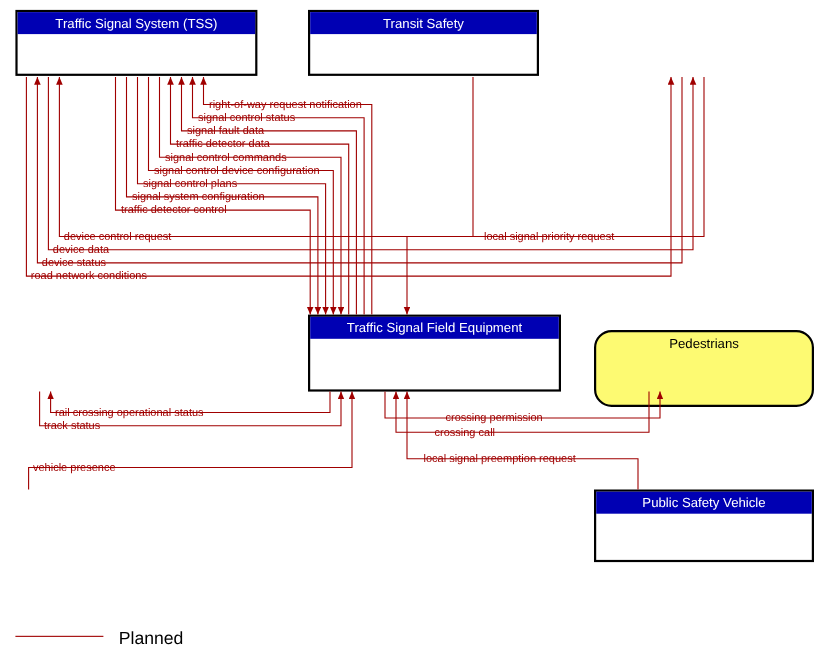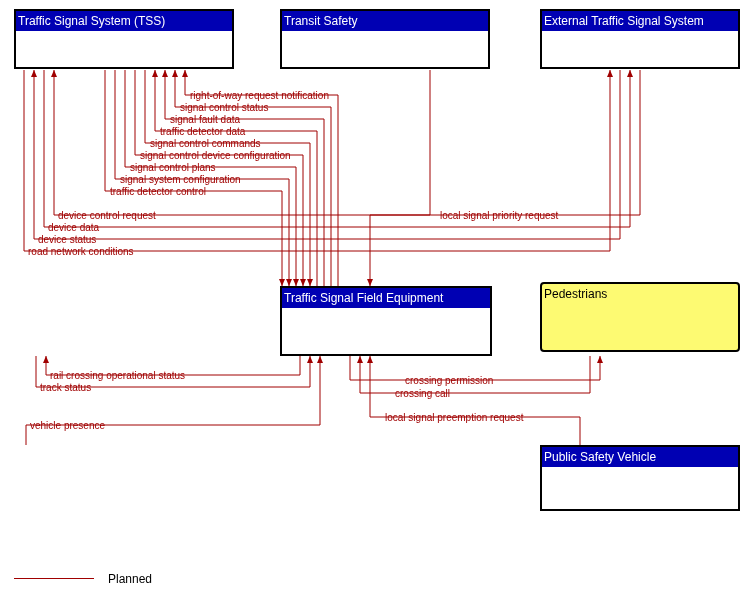--- a/index.html
+++ b/index.html
@@ -1,44 +1,41 @@
 <!DOCTYPE html>
 <html><head>
 <meta charset="utf-8">
 <style>
   body{margin:0;font-family:Arial,Helvetica,sans-serif;font-size:11px;color:#000;background:#fff}
   .canvas{position:relative;width:756px;height:598px}
   .box{position:absolute;border:2px solid #000;background:#fff;box-sizing:border-box}
-  .box .hdr{background:#0000b3;color:#fff;font-size:12px;text-align:left;padding:3px 2px;font-weight:400}
+  .box .hdr{background:#0000b3;color:#fff;font-size:12px;text-align:center;padding:3px 2px;font-weight:400}
   .box.yellow{background:#fdfa72}
   .box.yellow .hdr{background:transparent;color:#000}
   .lbl{position:absolute;color:#a00000;font-size:10px;white-space:nowrap}
   .legend-line{position:absolute;left:14px;top:578px;width:80px;height:0;border-top:1px solid #a00000}
-  .legend-text{position:absolute;left:108px;top:572px;font-size:12px;color:#000}
+  .legend-text{position:absolute;left:108px;top:572px;font-size:16px;color:#000}
   svg{position:absolute;left:0;top:0;pointer-events:none}
 </style>
 </head>
 <body>
 
 <div class="canvas">
 
   <div class="box" style="left:14px;top:9px;width:220px;height:60px">
     <div class="hdr">Traffic Signal System (TSS)</div>
   </div>
   <div class="box" style="left:280px;top:9px;width:210px;height:60px">
     <div class="hdr">Transit Safety</div>
   </div>
-  <div class="box" style="left:540px;top:9px;width:200px;height:60px">
-    <div class="hdr">External Traffic Signal System</div>
-  </div>
 
-  <div class="box" style="left:280px;top:286px;width:212px;height:70px">
+  <div class="box" style="left:280px;top:286px;width:230px;height:70px">
     <div class="hdr">Traffic Signal Field Equipment</div>
   </div>
-  <div class="box yellow" style="left:540px;top:282px;width:200px;height:70px;border-radius:4px">
+  <div class="box yellow" style="left:540px;top:300px;width:200px;height:70px;border-radius:16px">
     <div class="hdr">Pedestrians</div>
   </div>
 
   <div class="box" style="left:540px;top:445px;width:200px;height:66px">
     <div class="hdr">Public Safety Vehicle</div>
   </div>
 
   <div class="lbl" style="left:190px;top:90px">right-of-way request notification</div>
   <div class="lbl" style="left:180px;top:102px">signal control status</div>
   <div class="lbl" style="left:170px;top:114px">signal fault data</div>

